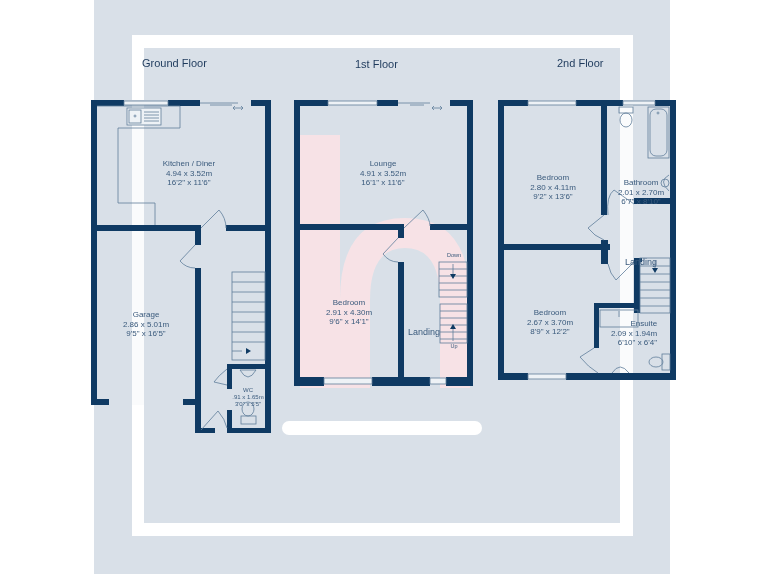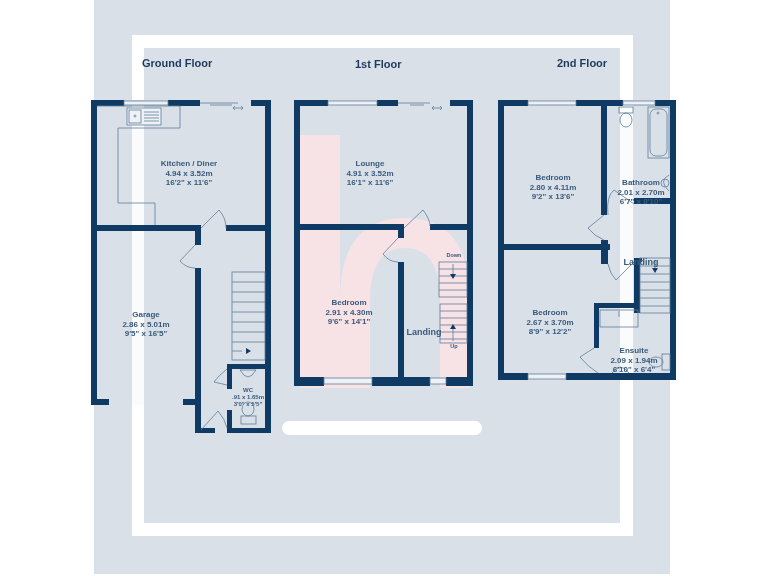--- a/index.html
+++ b/index.html
@@ -1,18 +1,18 @@
 <!DOCTYPE html>
 <html><head>
   <meta charset="utf-8">
   <style>
     * { margin: 0; padding: 0; box-sizing: border-box; }
     html, body { width: 768px; height: 576px; background: #ffffff; overflow: hidden; }
     body { position: relative; font-family: "Liberation Sans", sans-serif; }
-    #canvas { position: absolute; left: 0; top: 0; width: 768px; height: 576px; font-weight: bold; }
+    #canvas { position: absolute; left: 0; top: 0; width: 768px; height: 576px; }
     .layer { position: absolute; }
     .floor-title {
       position: absolute; font-size: 11px; color: #1e3a5c;
       font-family: "Liberation Sans", sans-serif; white-space: nowrap;
     }
     .room-label {
       position: absolute; text-align: center; color: #3a5a7c;
       font-family: "Liberation Sans", sans-serif; line-height: 1.2; white-space: nowrap;
       transform: translateX(-50%);
     }
@@ -247,21 +247,21 @@
     <span class="name">Garage</span>
     <span class="dim">2.86 x 5.01m</span>
     <span class="dim">9'5" x 16'5"</span>
   </div>
   <div class="room-label small" style="left:248px;top:387px;">
     <span class="name">WC</span>
     <span class="dim">.91 x 1.65m</span>
     <span class="dim">3'0" x 5'5"</span>
   </div>
 
-  <div class="room-label" style="left:370px;top:159px;">
+  <div class="room-label" style="left:383px;top:159px;">
     <span class="name">Lounge</span>
     <span class="dim">4.91 x 3.52m</span>
     <span class="dim">16'1" x 11'6"</span>
   </div>
   <div class="room-label" style="left:349px;top:298px;">
     <span class="name">Bedroom</span>
     <span class="dim">2.91 x 4.30m</span>
     <span class="dim">9'6" x 14'1"</span>
   </div>
   <div class="room-label landing" style="left:424px;top:295px;">
@@ -281,19 +281,19 @@
     <span class="dim">6'7" x 8'10"</span>
   </div>
   <div class="room-label landing" style="left:641px;top:225px;">
     <span class="name">Landing</span>
   </div>
   <div class="room-label" style="left:550px;top:308px;">
     <span class="name">Bedroom</span>
     <span class="dim">2.67 x 3.70m</span>
     <span class="dim">8'9" x 12'2"</span>
   </div>
-  <div class="room-label" style="left:634px;top:346px;">
+  <div class="room-label" style="left:634px;top:319px;text-align:right;">
     <span class="name">Ensuite</span>
     <span class="dim">2.09 x 1.94m</span>
     <span class="dim">6'10" x 6'4"</span>
   </div>
 
 </div>
 
 </body></html>

